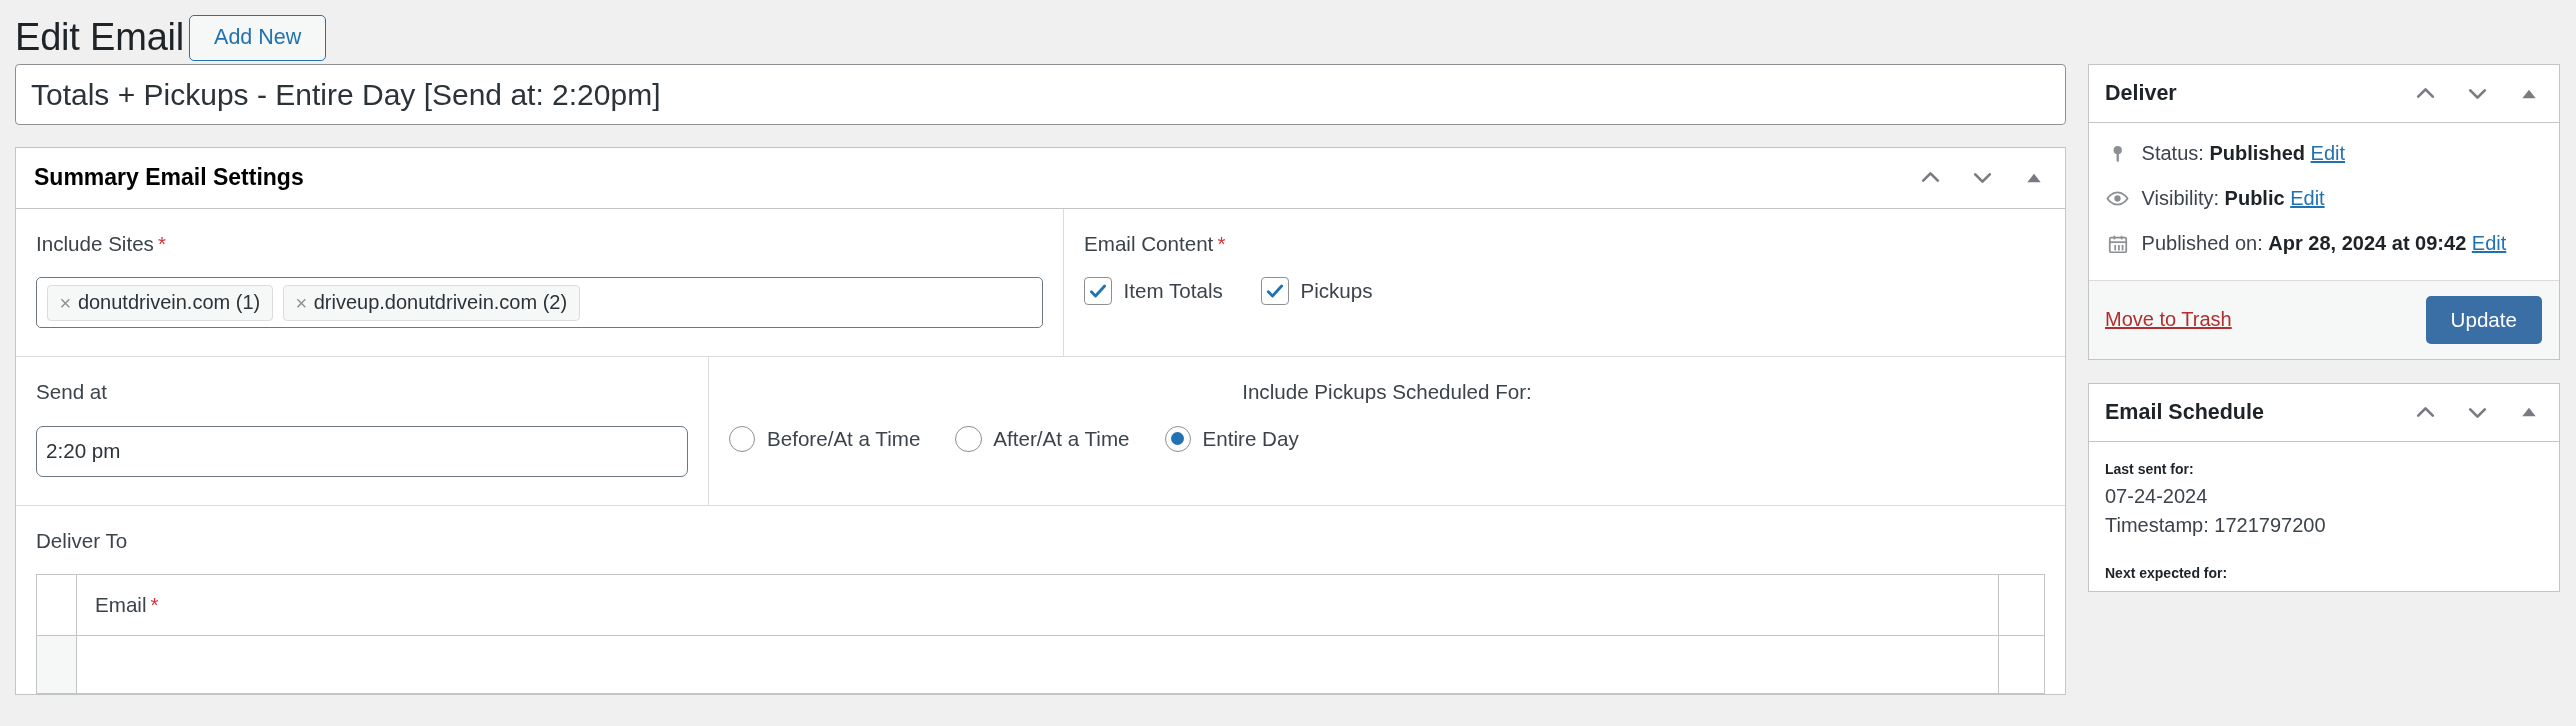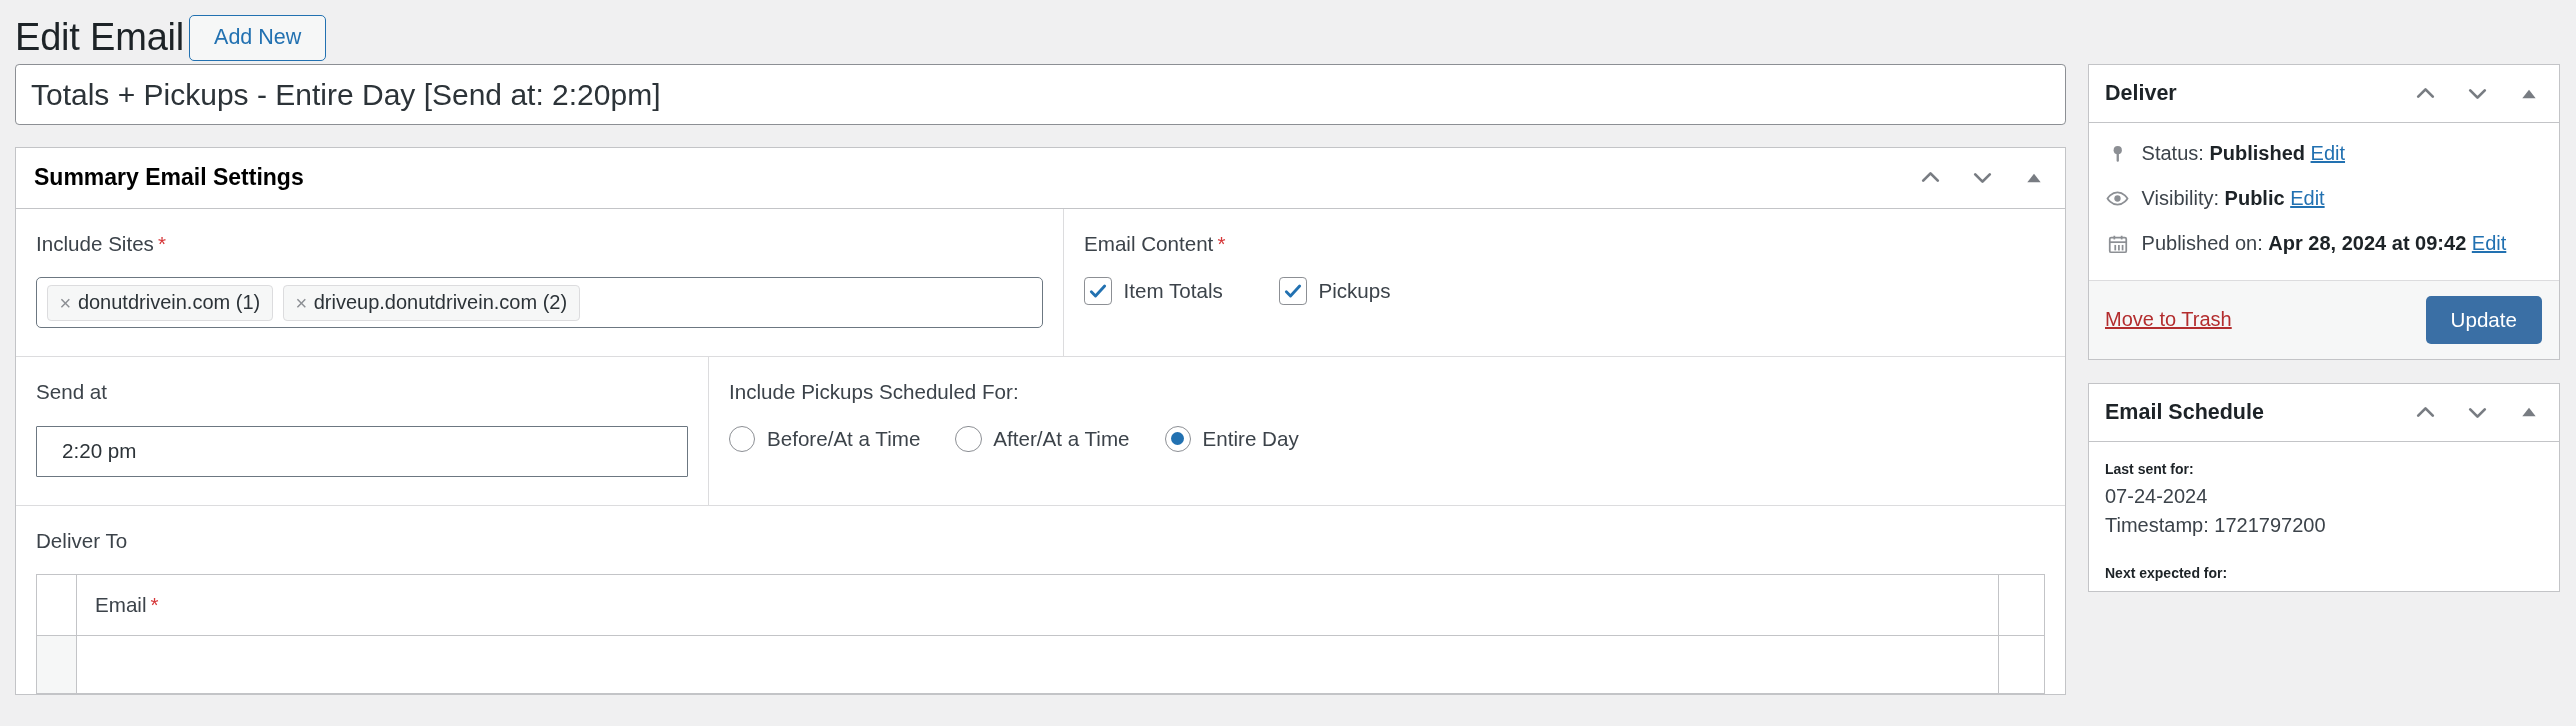--- a/index.html
+++ b/index.html
@@ -116,21 +116,21 @@
     border-bottom: 1.7px solid #dcdcde;
   }
   .form-row:last-child { border-bottom: none; }
   .fcell {
     padding: 23px 20px 28px 20px;
   }
   .fcell.bordered { border-right: 1.7px solid #dcdcde; }
   .fcell-a { width: 1048px; flex: 0 0 1048px; }
   .fcell-b { flex: 1 1 auto; }
   .fcell-c { width: 693px; flex: 0 0 693px; }
-  .fcell-d { flex: 1 1 auto; }
+  .fcell-d { flex: 1 1 auto; text-align: center; }
 
   .field-label {
     font-size: 20.6px;
     color: #3c434a;
     margin-bottom: 21.5px;
     display: block;
   }
   .req { color: #d63638; margin-left: 4.1px; }
 
   
@@ -158,44 +158,44 @@
     white-space: nowrap;
   }
   .tag-x {
     color: #8c8f94;
     font-size: 20px;
     line-height: 1;
     cursor: pointer;
   }
 
   
-  .check-group { display: flex; align-items: center; gap: 56px; }
+  .check-group { display: flex; align-items: center; gap: 38px; }
   .check-item { display: flex; align-items: center; gap: 11.6px; cursor: pointer; }
   .cbox {
     width: 28px; height: 28px;
     border: 1.7px solid #8c8f94;
     border-radius: 4.1px;
     background: #fff;
     display: flex; align-items: center; justify-content: center;
     flex: 0 0 28px;
   }
   .cbox svg { display: block; }
   .check-label { font-size: 20.6px; color: #3c434a; white-space: nowrap; }
 
   
   .text-input {
     width: 100%;
     height: 51px;
-    padding: 0 25px;
+    padding: 0 9px;
     font-size: 20.6px;
     font-family: "Liberation Sans", sans-serif;
     color: #2c3338;
     background: #fff;
     border: 1.7px solid #6c7781;
-    border-radius: 1px;
+    border-radius: 7px;
     outline: none;
   }
 
   
   .radio-group { display: flex; align-items: center; gap: 35px; }
   .radio-item { display: flex; align-items: center; gap: 11.6px; cursor: pointer; }
   .rbox {
     width: 26.4px; height: 26.4px;
     border: 1.7px solid #8c8f94;
     border-radius: 50%;

